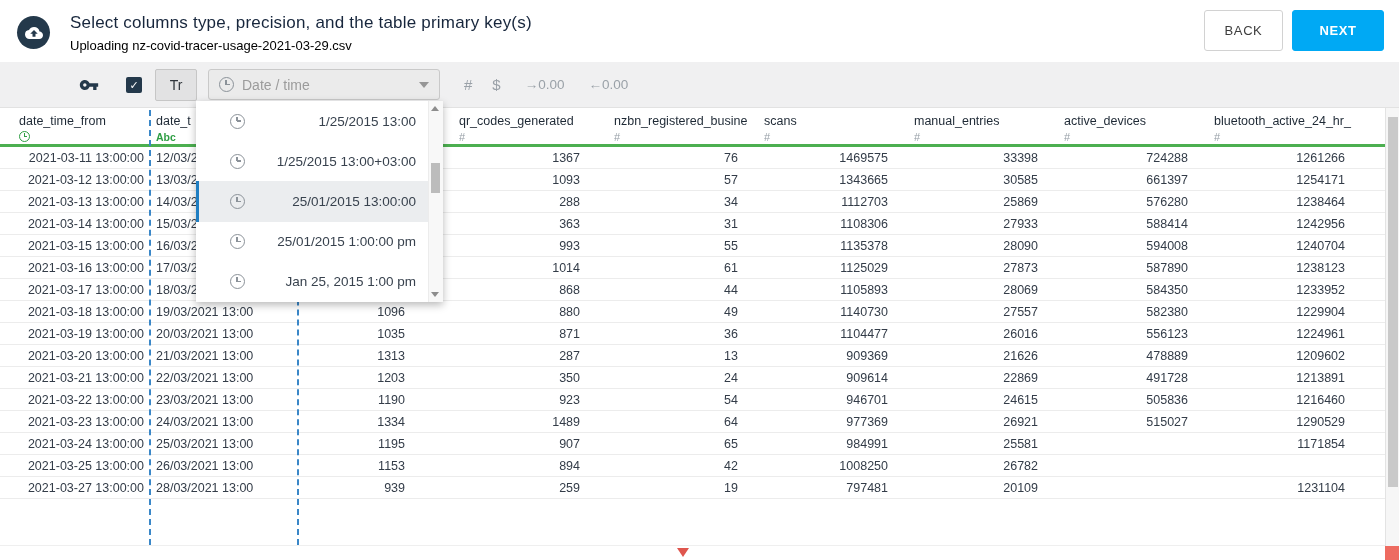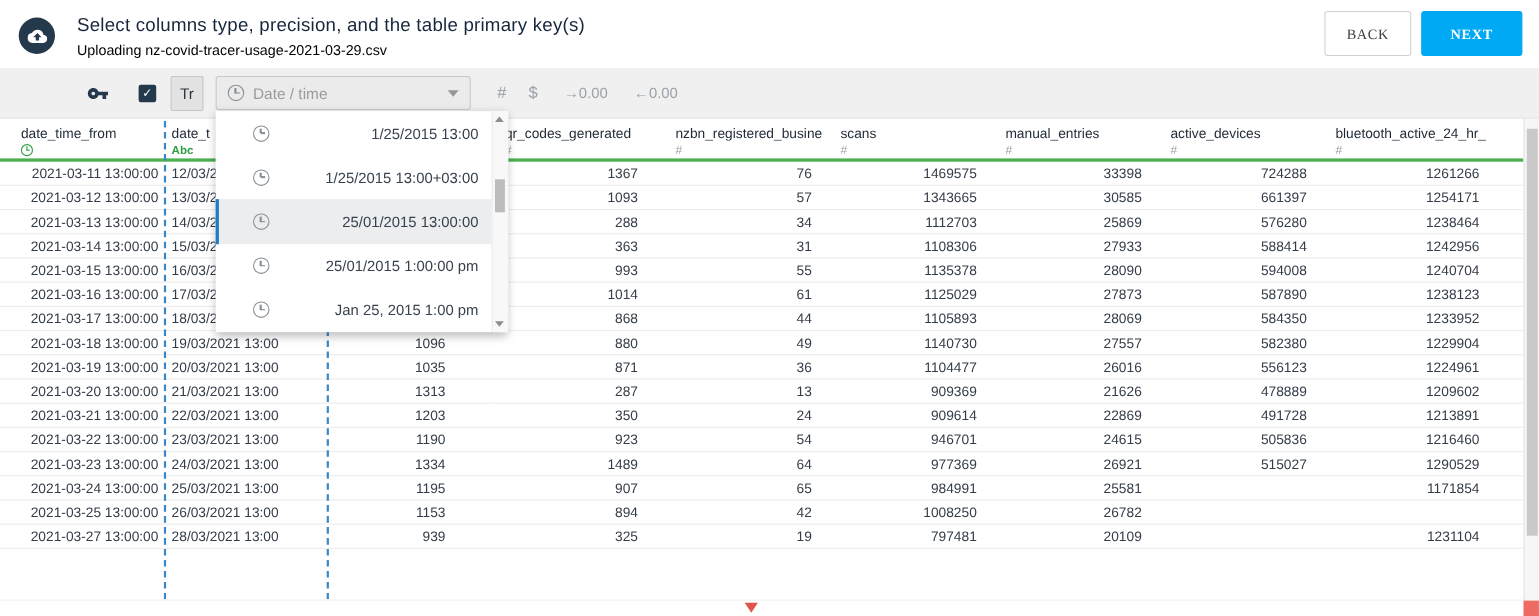--- a/index.html
+++ b/index.html
@@ -6,29 +6,29 @@
   body{width:1399px;height:560px;font-family:"Liberation Sans",sans-serif;overflow:hidden;}
   .app{position:relative;width:1399px;height:560px;overflow:hidden;background:#fff;}
 
   
   .hdr{position:absolute;top:0;left:0;width:100%;height:62px;background:#fff;}
   .upload-badge{position:absolute;left:17px;top:16px;width:33px;height:33px;border-radius:50%;background:#24394b;display:flex;align-items:center;justify-content:center;}
   .titles{position:absolute;left:70px;top:13px;}
   .title{font-size:17px;color:#17263c;font-weight:500;letter-spacing:.2px;}
   .subtitle{font-size:13px;color:#000000;margin-top:5px;}
   .actions{position:absolute;right:15px;top:10px;display:flex;gap:9px;}
-  .btn{height:41px;border-radius:3px;font-family:Liberation Serif, serif;font-size:13px;letter-spacing:.6px;cursor:pointer;}
+  .btn{height:41px;border-radius:3px;font-family:Liberation Sans, sans-serif;font-size:13px;letter-spacing:.6px;cursor:pointer;}
   .btn-back{width:79px;background:#fff;border:1px solid #d2d2d2;color:#3d3d3d;}
   .btn-next{width:92px;background:#00a9f4;border:1px solid #00a9f4;color:#fff;font-weight:bold;}
 
   
   .toolbar{position:absolute;top:62px;left:0;width:100%;height:46px;background:#f0f0f1;border-bottom:1px solid #e2e2e2;display:flex;align-items:center;box-sizing:border-box;}
   .key-btn{margin-left:79px;width:20px;height:20px;display:flex;cursor:pointer;}
   .cbox{margin-left:27px;width:16px;height:16px;background:#24394b;border-radius:2px;color:#fff;font-size:11px;line-height:16px;display:flex;align-items:center;justify-content:center;cursor:pointer;}
-  .tr-btn{margin-left:13px;width:30px;height:32px;background:#e2e2e3;border:1px solid #c6c6c6;border-radius:2px;font-size:14px;color:#30363c;font-family:inherit;cursor:pointer;}
+  .tr-btn{margin-left:13px;width:42px;height:32px;background:#e2e2e3;border:1px solid #c6c6c6;border-radius:2px;font-size:14px;color:#30363c;font-family:inherit;cursor:pointer;}
   .type-select{margin-left:11px;width:232px;height:31px;box-sizing:border-box;background:#ebebeb;border:1px solid #c9c9c9;border-radius:3px;display:flex;align-items:center;padding:0 10px;cursor:pointer;}
   .type-select .sel-text{margin-left:8px;font-size:14px;color:#9b9b9b;}
   .chev{margin-left:auto;width:0;height:0;border-left:5px solid transparent;border-right:5px solid transparent;border-top:6px solid #969696;}
   .tb{color:#9aa1a8;cursor:pointer;}
   .tb-hash{margin-left:24px;font-size:15px;}
   .tb-dollar{margin-left:20px;font-size:15px;}
   .tb-prec{margin-left:24px;font-size:13.5px;}
 
   
   .clock-icon{--ck:#8b9299;position:relative;display:inline-block;width:15px;height:15px;border:1.5px solid var(--ck);border-radius:50%;box-sizing:border-box;flex:none;}
@@ -56,21 +56,21 @@
   td:nth-child(4){text-align:right;padding-right:20px;}
   td:nth-child(5),td:nth-child(6),td:nth-child(7),td:nth-child(8){text-align:right;padding-right:12px;}
   td:nth-child(9){text-align:right;padding-right:40px;}
 
   
   .dash{position:absolute;top:2px;height:435px;width:0;border-left:2px dashed #3a87c8;z-index:5;}
   .dash.l{left:149px;}
   .dash.r{left:297px;}
 
   
-  .dropdown{position:absolute;left:196px;top:101px;width:266px;height:201px;background:#fff;box-shadow:0 3px 8px rgba(0,0,0,.28);z-index:20;display:flex;}
+  .dropdown{position:absolute;left:196px;top:101px;width:247px;height:201px;background:#fff;box-shadow:0 3px 8px rgba(0,0,0,.28);z-index:20;display:flex;}
   .dd-list{flex:1;display:flex;flex-direction:column;}
   .dd-item{flex:1;display:flex;align-items:center;padding:0 12px 0 34px;position:relative;cursor:pointer;}
   .dd-item .dd-label{margin-left:auto;font-size:13.5px;color:#38424e;}
   .dd-item.selected{background:#ebedef;gap:40px;}
   .dd-item.selected::before{content:"";position:absolute;left:0;top:0;bottom:0;width:3px;background:#1f7ec2;}
   .dd-scroll{width:14px;background:#f8f8f8;border-left:1px solid #ececec;position:relative;}
   .tri-up{position:absolute;top:5px;left:2px;width:0;height:0;border-left:4px solid transparent;border-right:4px solid transparent;border-bottom:5px solid #8d8d8d;}
   .tri-down{position:absolute;bottom:5px;left:2px;width:0;height:0;border-left:4px solid transparent;border-right:4px solid transparent;border-top:5px solid #8d8d8d;}
   .dd-thumb{position:absolute;top:62px;left:2px;width:9px;height:30px;background:#bcbcbc;}
 
@@ -361,21 +361,21 @@
     <td>26782</td>
     <td></td>
     <td></td>
   </tr>
 
 
   <tr>
     <td>2021-03-27 13:00:00</td>
     <td>28/03/2021 13:00</td>
     <td>939</td>
-    <td>325</td>
+    <td>259</td>
     <td>19</td>
     <td>797481</td>
     <td>20109</td>
     <td></td>
     <td>1231104</td>
   </tr>
 </tbody>
     </table>
 
     <div class="dash l"></div>

